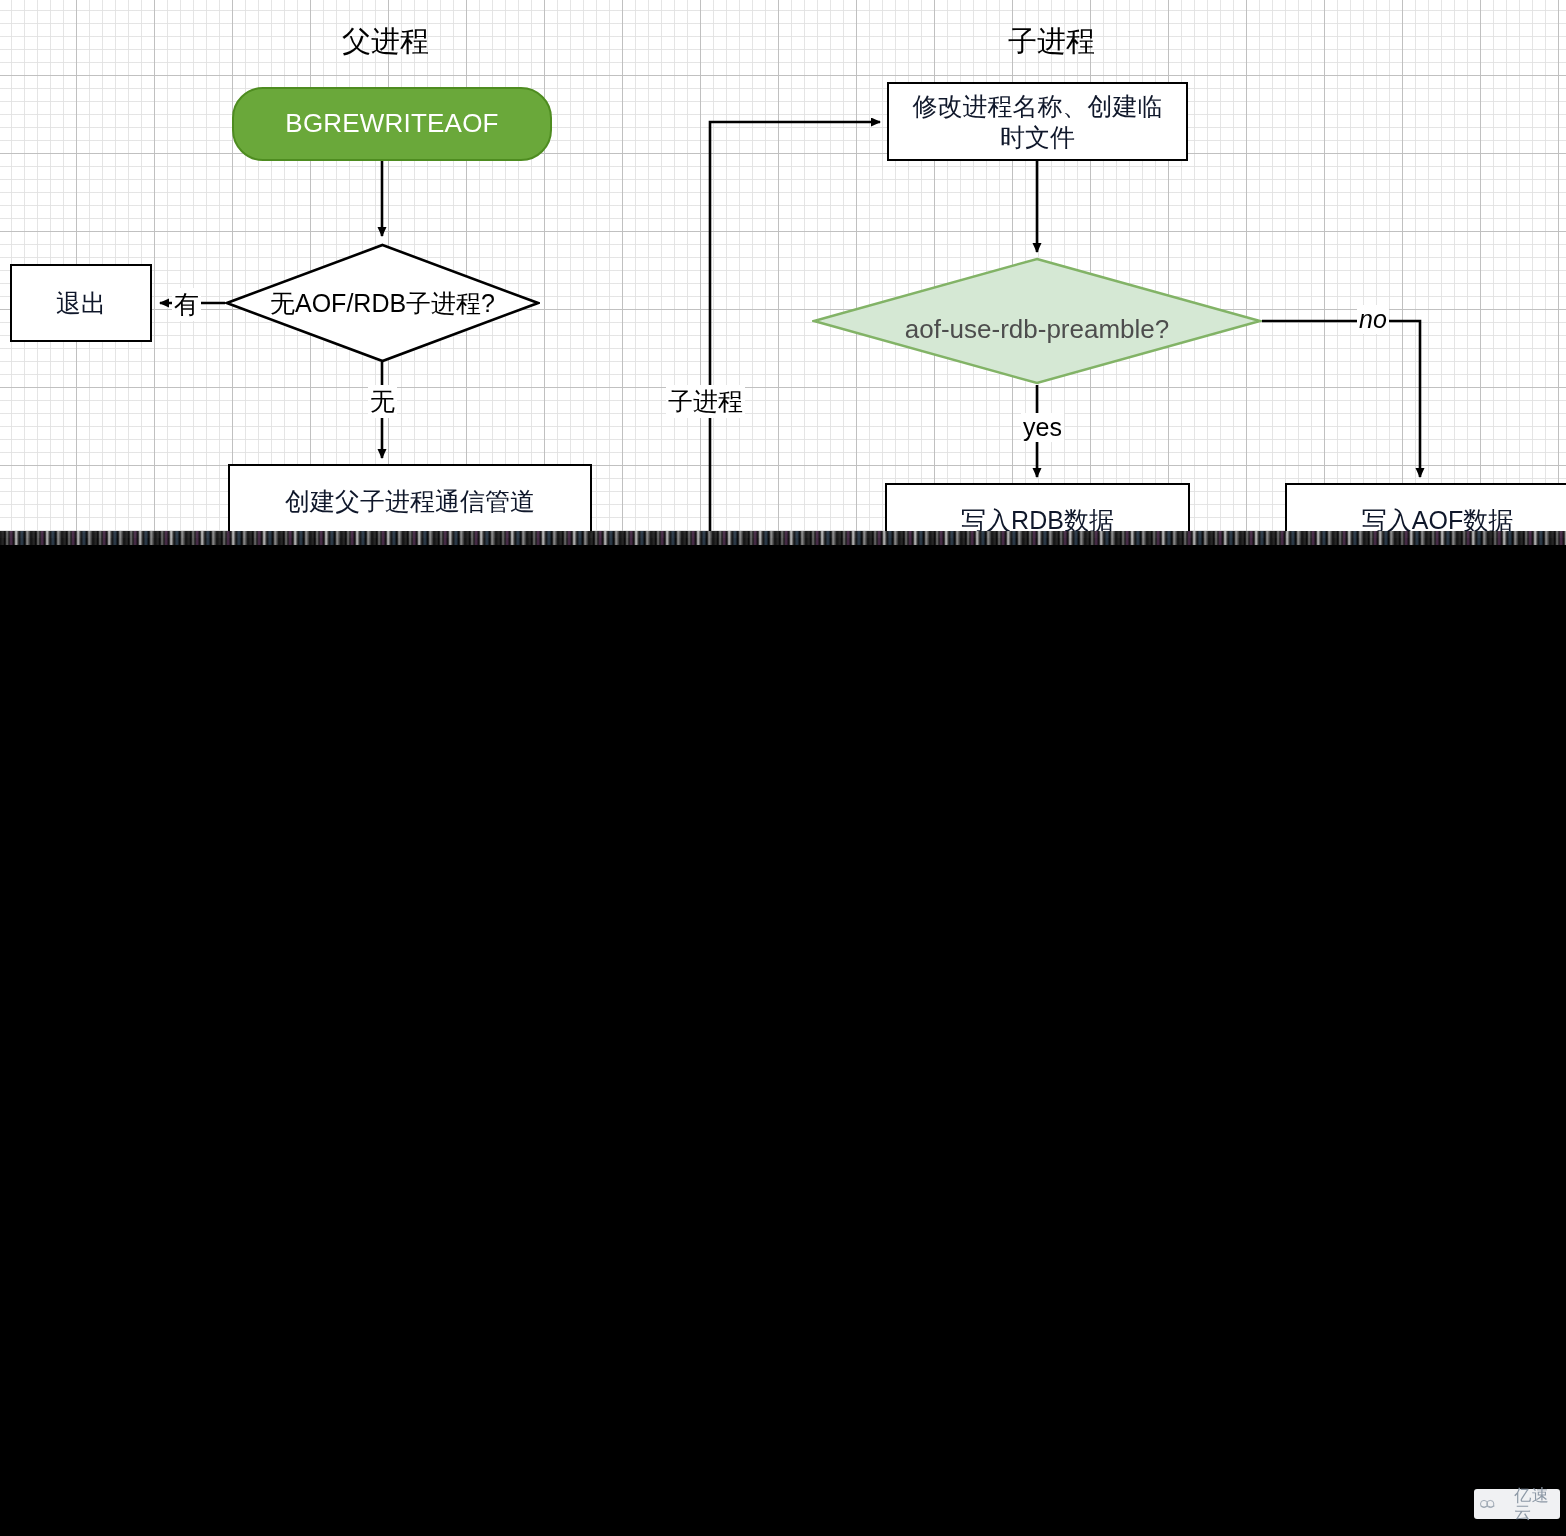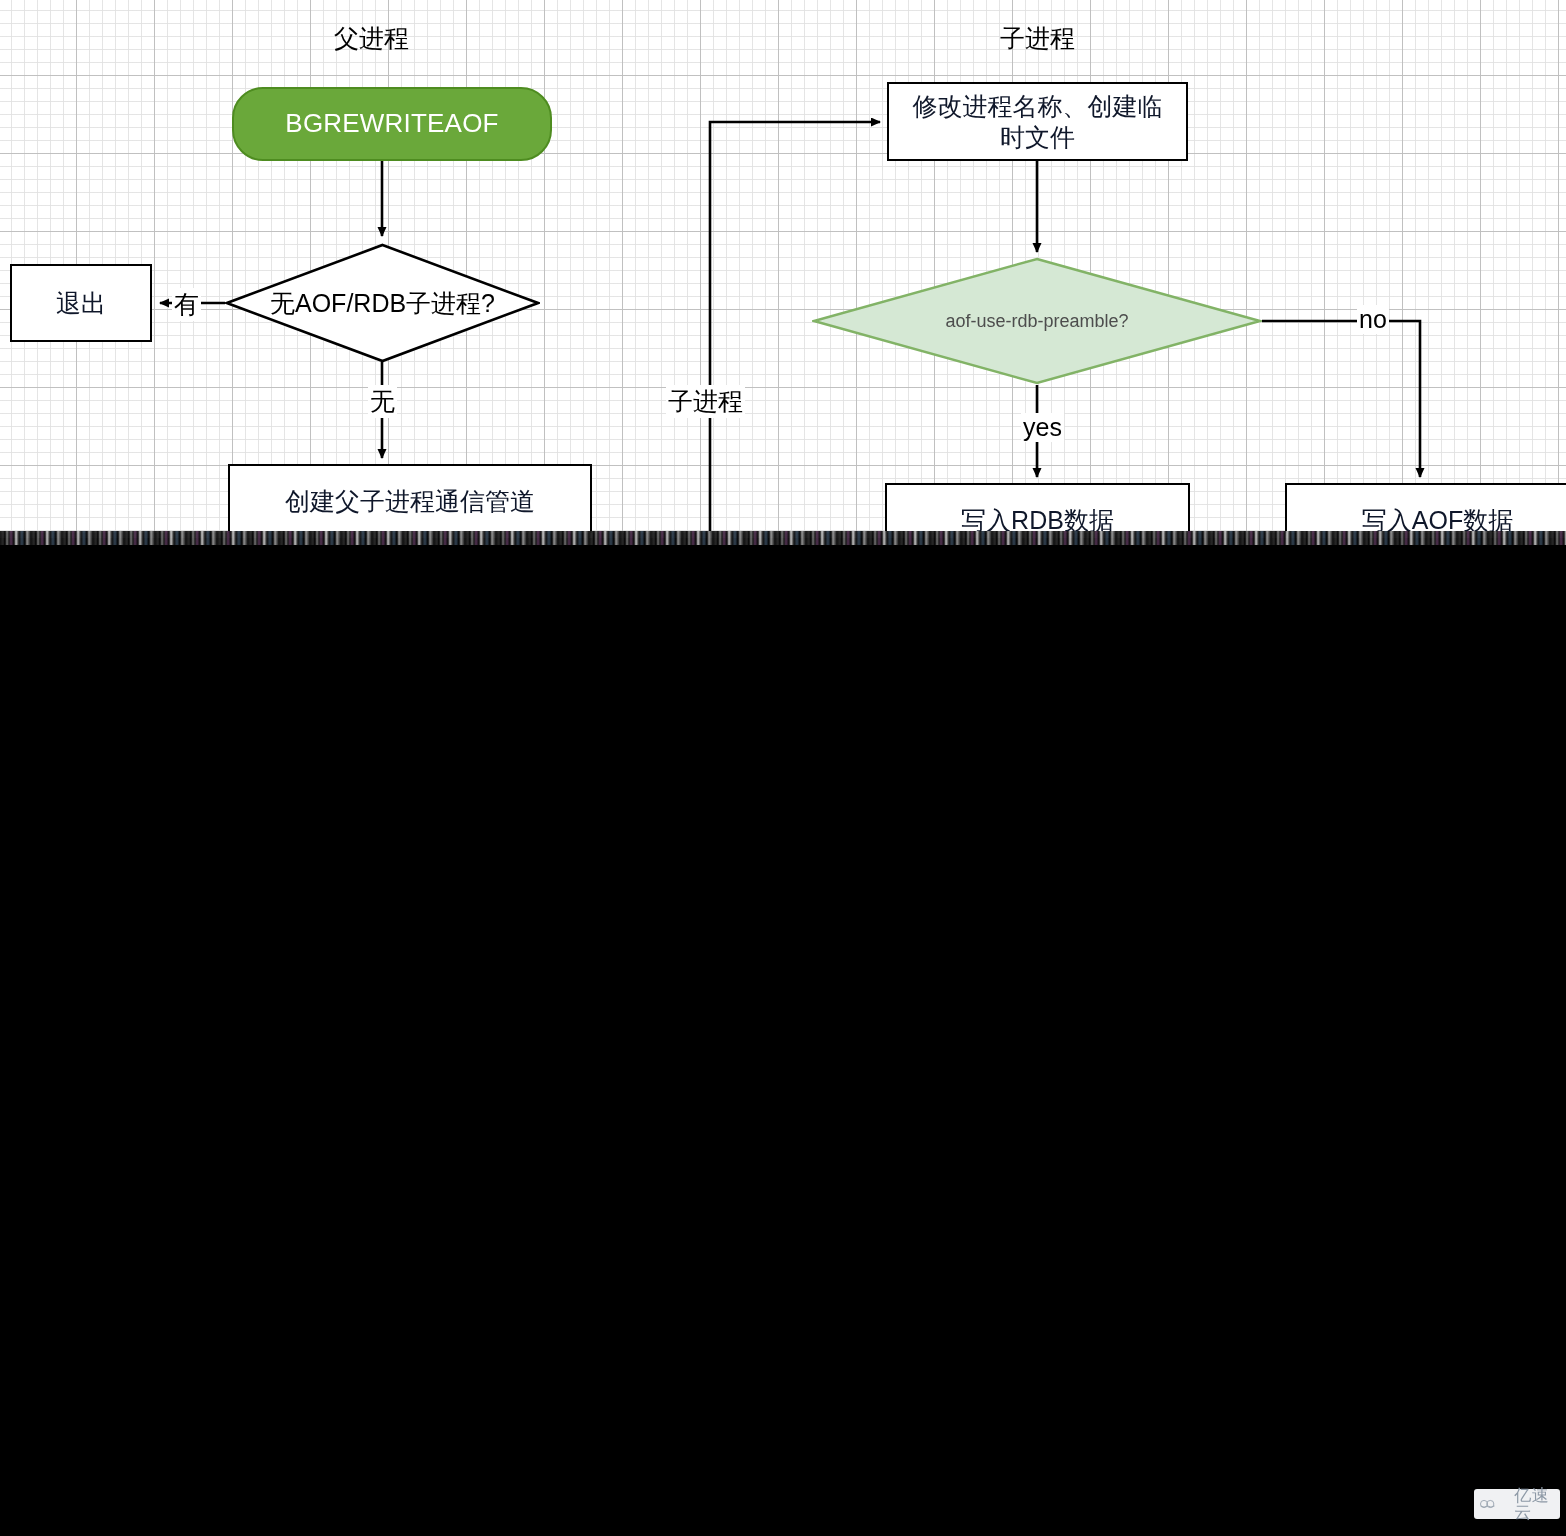--- a/index.html
+++ b/index.html
@@ -90,23 +90,24 @@
   }
   .box-green {
     border: 2px solid #4e8c20;
     background: #6aa83a;
     color: #ffffff;
     font-size: 26px;
     letter-spacing: 0.2px;
   }
   .swimlane-title {
     position: absolute;
-    font-size: 25px;
+    font-size: 29px;
     color: #000000;
     white-space: nowrap;
+    margin-left: 8px;
   }
   .edge-label {
     position: absolute;
     font-size: 25px;
     color: #000000;
     background: #ffffff;
     padding: 0 2px;
     white-space: nowrap;
   }
 
@@ -119,21 +120,21 @@
     position: absolute;
     left: 0; top: 0;
     width: 100%; height: 100%;
     display: flex;
     align-items: center;
     justify-content: center;
     font-size: 25px;
     white-space: nowrap;
   }
   .diamond-text.plain { color: #000000; }
-  .diamond-text.greenish { color: #4d4d4d; font-size: 18px; }
+  .diamond-text.greenish { color: #4d4d4d; font-size: 26px; margin-top: 8px; }
 
   
   #connectors {
     position: absolute;
     left: 0; top: 0;
     width: 1566px; height: 536px;
     pointer-events: none;
   }
 
   
@@ -217,21 +218,21 @@
       <polygon points="225,2 448,64 225,126 2,64" fill="#d5e8d4" stroke="#82b366" stroke-width="2.4"></polygon>
     </svg>
     <div class="diamond-text greenish">aof-use-rdb-preamble?</div>
   </div>
 
   <div class="node box" style="left:885px; top:483px; width:305px; height:74px;">写入RDB数据</div>
 
   <div class="node box" style="left:1285px; top:483px; width:305px; height:74px;">写入AOF数据</div>
 
   <div class="edge-label" style="left:1021px; top:413px;">yes</div>
-  <div class="edge-label" style="left:1357px; top:305px;">no</div>
+  <div class="edge-label" style="left:1357px; top:305px;font-style:italic;">no</div>
 
 </div>
 
 <div id="noise-streak"></div>
 <div id="corruption-band"></div>
 <div id="black-void"></div>
 
 <div id="watermark">
   <svg width="22" height="14" viewBox="0 0 22 14">
     <g fill="none" stroke="#9aa5b1" stroke-width="1.2">

